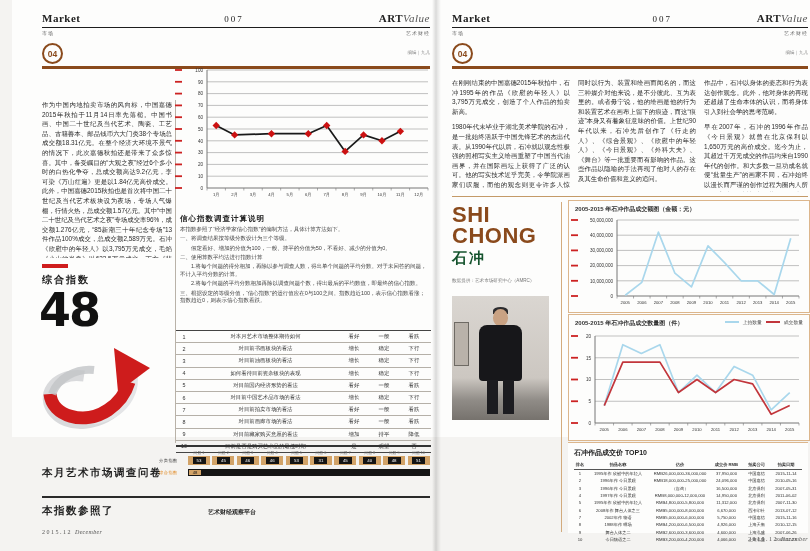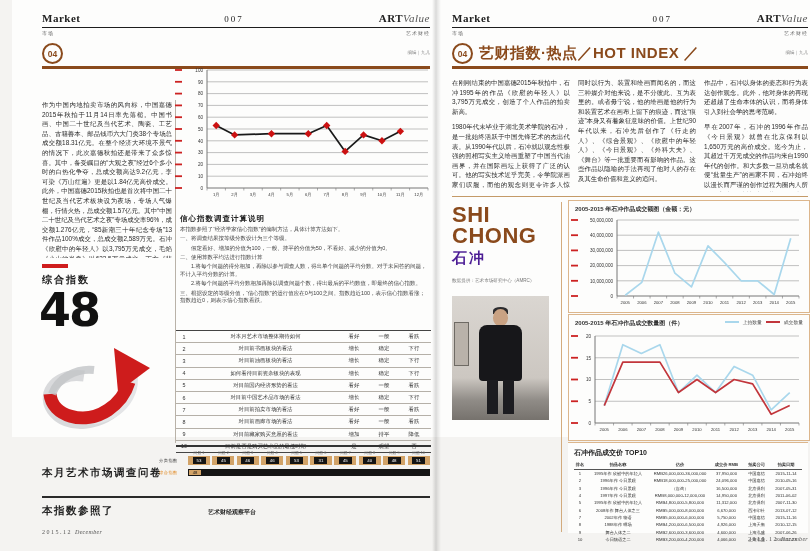--- a/index.html
+++ b/index.html
@@ -44,21 +44,21 @@
   .mgchip{width:13px;height:7px;background:#141414;color:#fff;font-size:4.4px;
     display:flex;align-items:center;justify-content:center;}
   .mglab{font-size:4.2px;letter-spacing:.5px;}
   .mgbar{background:#141414;height:7px;display:flex;align-items:center;}
   .mgbarchip{width:12px;height:5.5px;background:#d2a368;color:#141414;font-size:4.2px;
     display:flex;align-items:center;justify-content:center;margin-left:1px;}
   .datefoot{font-size:6px;color:#555;font-family:"Liberation Serif",serif;letter-spacing:1.5px;}
   .datefoot i{letter-spacing:.3px;}
   
   .shihead{font-size:22px;font-weight:800;color:#8a4a1c;line-height:21px;letter-spacing:.5px;}
-  .shicn{font-size:15px;font-weight:bold;color:#4c1d95;letter-spacing:2px;}
+  .shicn{font-size:15px;font-weight:bold;color:#14532d;letter-spacing:2px;}
   .credit{font-size:4.6px;color:#777;}
   .panel{border:1px solid #dcb68c;background:#fdfdfc;}
   .ctitle{font-size:6px;font-weight:bold;color:#333;}
   .legend{display:flex;align-items:center;gap:4px;font-size:4.8px;color:#444;}
   .lg-line{display:inline-block;width:14px;height:2px;}
   
   .t10 .thead{display:flex;font-weight:bold;border-bottom:.8px solid #555;height:10px;align-items:center;}
   .t10 .trow{display:flex;height:7.3px;align-items:center;}
   .t10 div{font-size:4.2px;color:#333;text-align:center;}
   .t10 .k0{width:12px;} .t10 .k1{width:64px;} .t10 .k2{width:60px;}
@@ -337,21 +337,20 @@
   <div class="abs datefoot" style="left:30px;top:529px;"><span>2015.12</span> <i>December</i></div>
 
   <div class="abs serif brand" style="left:440px;top:12px;">Market</div>
   <div class="abs serif pagenum" style="left:576px;top:14px;width:84px;text-align:right;">007</div>
   <div class="abs serif brand" style="left:708px;top:12px;width:88px;text-align:right;"><span>ART</span><span class="brandval">Value</span></div>
   <div class="abs hr1" style="left:440px;top:27px;width:356px;"></div>
   <div class="abs sub" style="left:440px;top:30px;">市场</div>
   <div class="abs sub" style="left:708px;top:30px;width:88px;text-align:right;">艺术财经</div>
 
   <div class="abs secnum" style="left:440px;top:43px;">04</div>
-  <div class="abs title" style="left:467px;top:44px;"><span>艺财指数·热点／</span><span class="en">HOT INDEX ／</span></div>
   <div class="abs editor" style="left:728px;top:50px;width:68px;text-align:right;">编辑｜九儿</div>
   <div class="abs thick" style="left:440px;top:66px;width:356px;"></div>
 
   <div class="abs" style="left:440px;top:78px;width:118px;height:114px;overflow:hidden;">
     <div class="bodytext">在刚刚结束的中国嘉德2015年秋拍中，石冲1995年的作品《欣慰的年轻人》以3,795万元成交，创造了个人作品的拍卖新高。</div>
     <div class="bodytext" style="margin-top:6px;">1980年代末毕业于湖北美术学院的石冲，是一批始终活跃于中国先锋艺术的杰出代表。从1990年代以后，石冲就以观念性极强的照相写实主义绘画重塑了中国当代油画界，并在国际画坛上获得了广泛的认可。他的写实技术近乎完美，令学院派画家们叹服，而他的观念则更令许多人惊讶。</div>
   </div>
   <div class="abs bodytext" style="left:566px;top:78px;width:118px;height:114px;">同时以行为、装置和绘画而闻名的，而这三种媒介对他来说，是不分彼此、互为表里的。或者毋宁说，他的绘画是他的行为和装置艺术在画布上留下的痕迹，而这“痕迹”本身又有着象征意味的价值。上世纪90年代以来，石冲先后创作了《行走的人》、《综合景观》、《欣慰中的年轻人》、《今日景观》、《外科大夫》、《舞台》等一批重要而有影响的作品。这些作品以隐喻的手法再现了他对人的存在及其生命价值和意义的追问。</div>
   <div class="abs" style="left:692px;top:78px;width:104px;height:114px;overflow:hidden;">
     <div class="bodytext">作品中，石冲以身体的姿态和行为表达创作观念。此外，他对身体的再现还超越了生命本体的认识，而将身体引入到社会学的思考范畴。</div>

